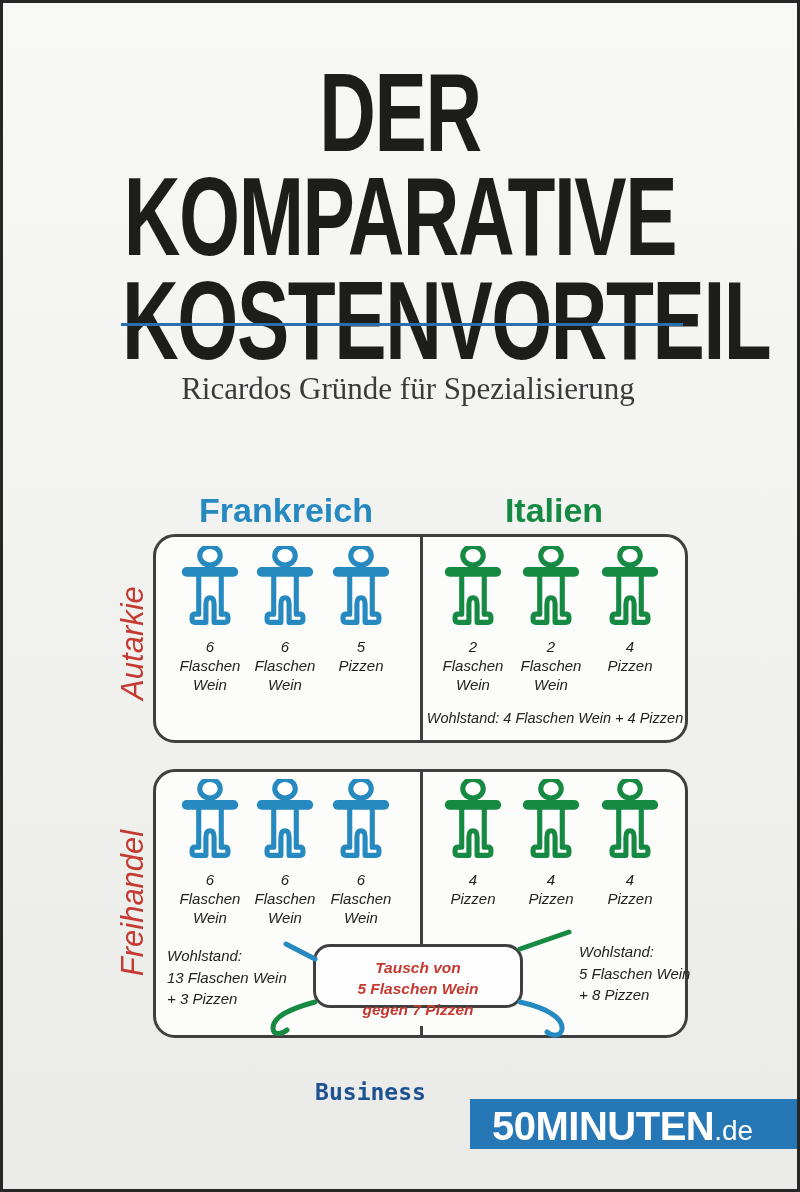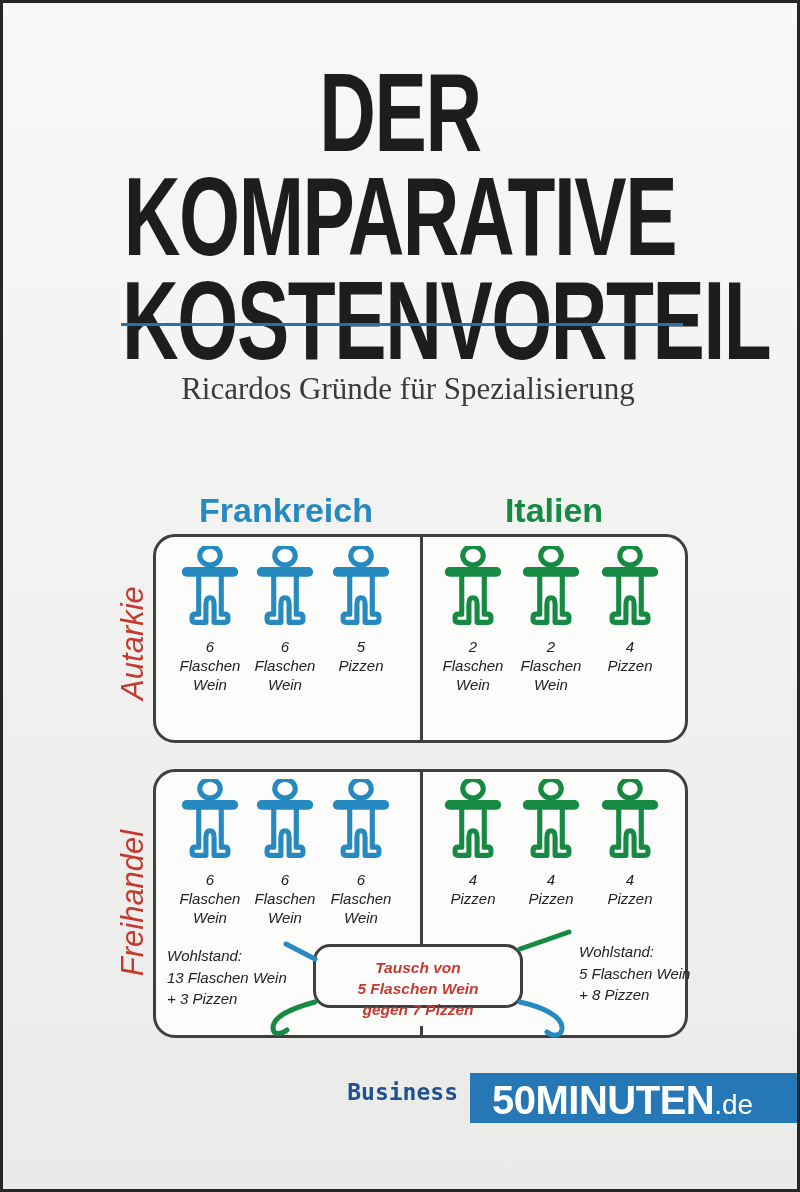--- a/index.html
+++ b/index.html
@@ -88,27 +88,27 @@
     color:var(--red); line-height:21px;
     padding-top:10px;
   }
 
   
   .arrows { left:0; top:0; pointer-events:none; }
 
   
   .footer-category {
     left:280px; top:1076px; width:175px;
-    text-align:right;
+    text-align:center;
     font-family:"DejaVu Sans Mono", monospace;
     font-weight:bold; font-size:23px;
     color:var(--footer_business);
   }
   .brand-band {
-    left:467px; top:1070px; width:330px; height:50px;
+    left:467px; top:1096px; width:330px; height:50px;
     background:var(--footer_band);
     display:flex; align-items:baseline;
     padding-left:22px; box-sizing:border-box;
   }
   .brand-band .brand {
     color:#fff; font-weight:bold; font-size:40px; letter-spacing:-0.5px;
     line-height:54px;
   }
   .brand-band .brand-suffix { color:#ffffff; font-size:28px; }
 </style>
@@ -199,20 +199,21 @@
     <svg class="person green" width="62" height="82">
         <use href="#person-icon"></use>
       </svg>
     <div class="wlabel">
         <div>4</div>
         <div>Pizzen</div>
         <div></div>
       </div>
   </div>
 
+  <div class="abs wohlstand-line" style="left:420px;width:264px;top:707px">Wohlstand: 4 Flaschen Wein + 4 Pizzen</div>
 
   <div class="abs worker" style="left:157px;top:776px">
     <svg class="person blue" width="62" height="82">
         <use href="#person-icon"></use>
       </svg>
     <div class="wlabel">
         <div>6</div>
         <div>Flaschen</div>
         <div>Wein</div>
       </div>

